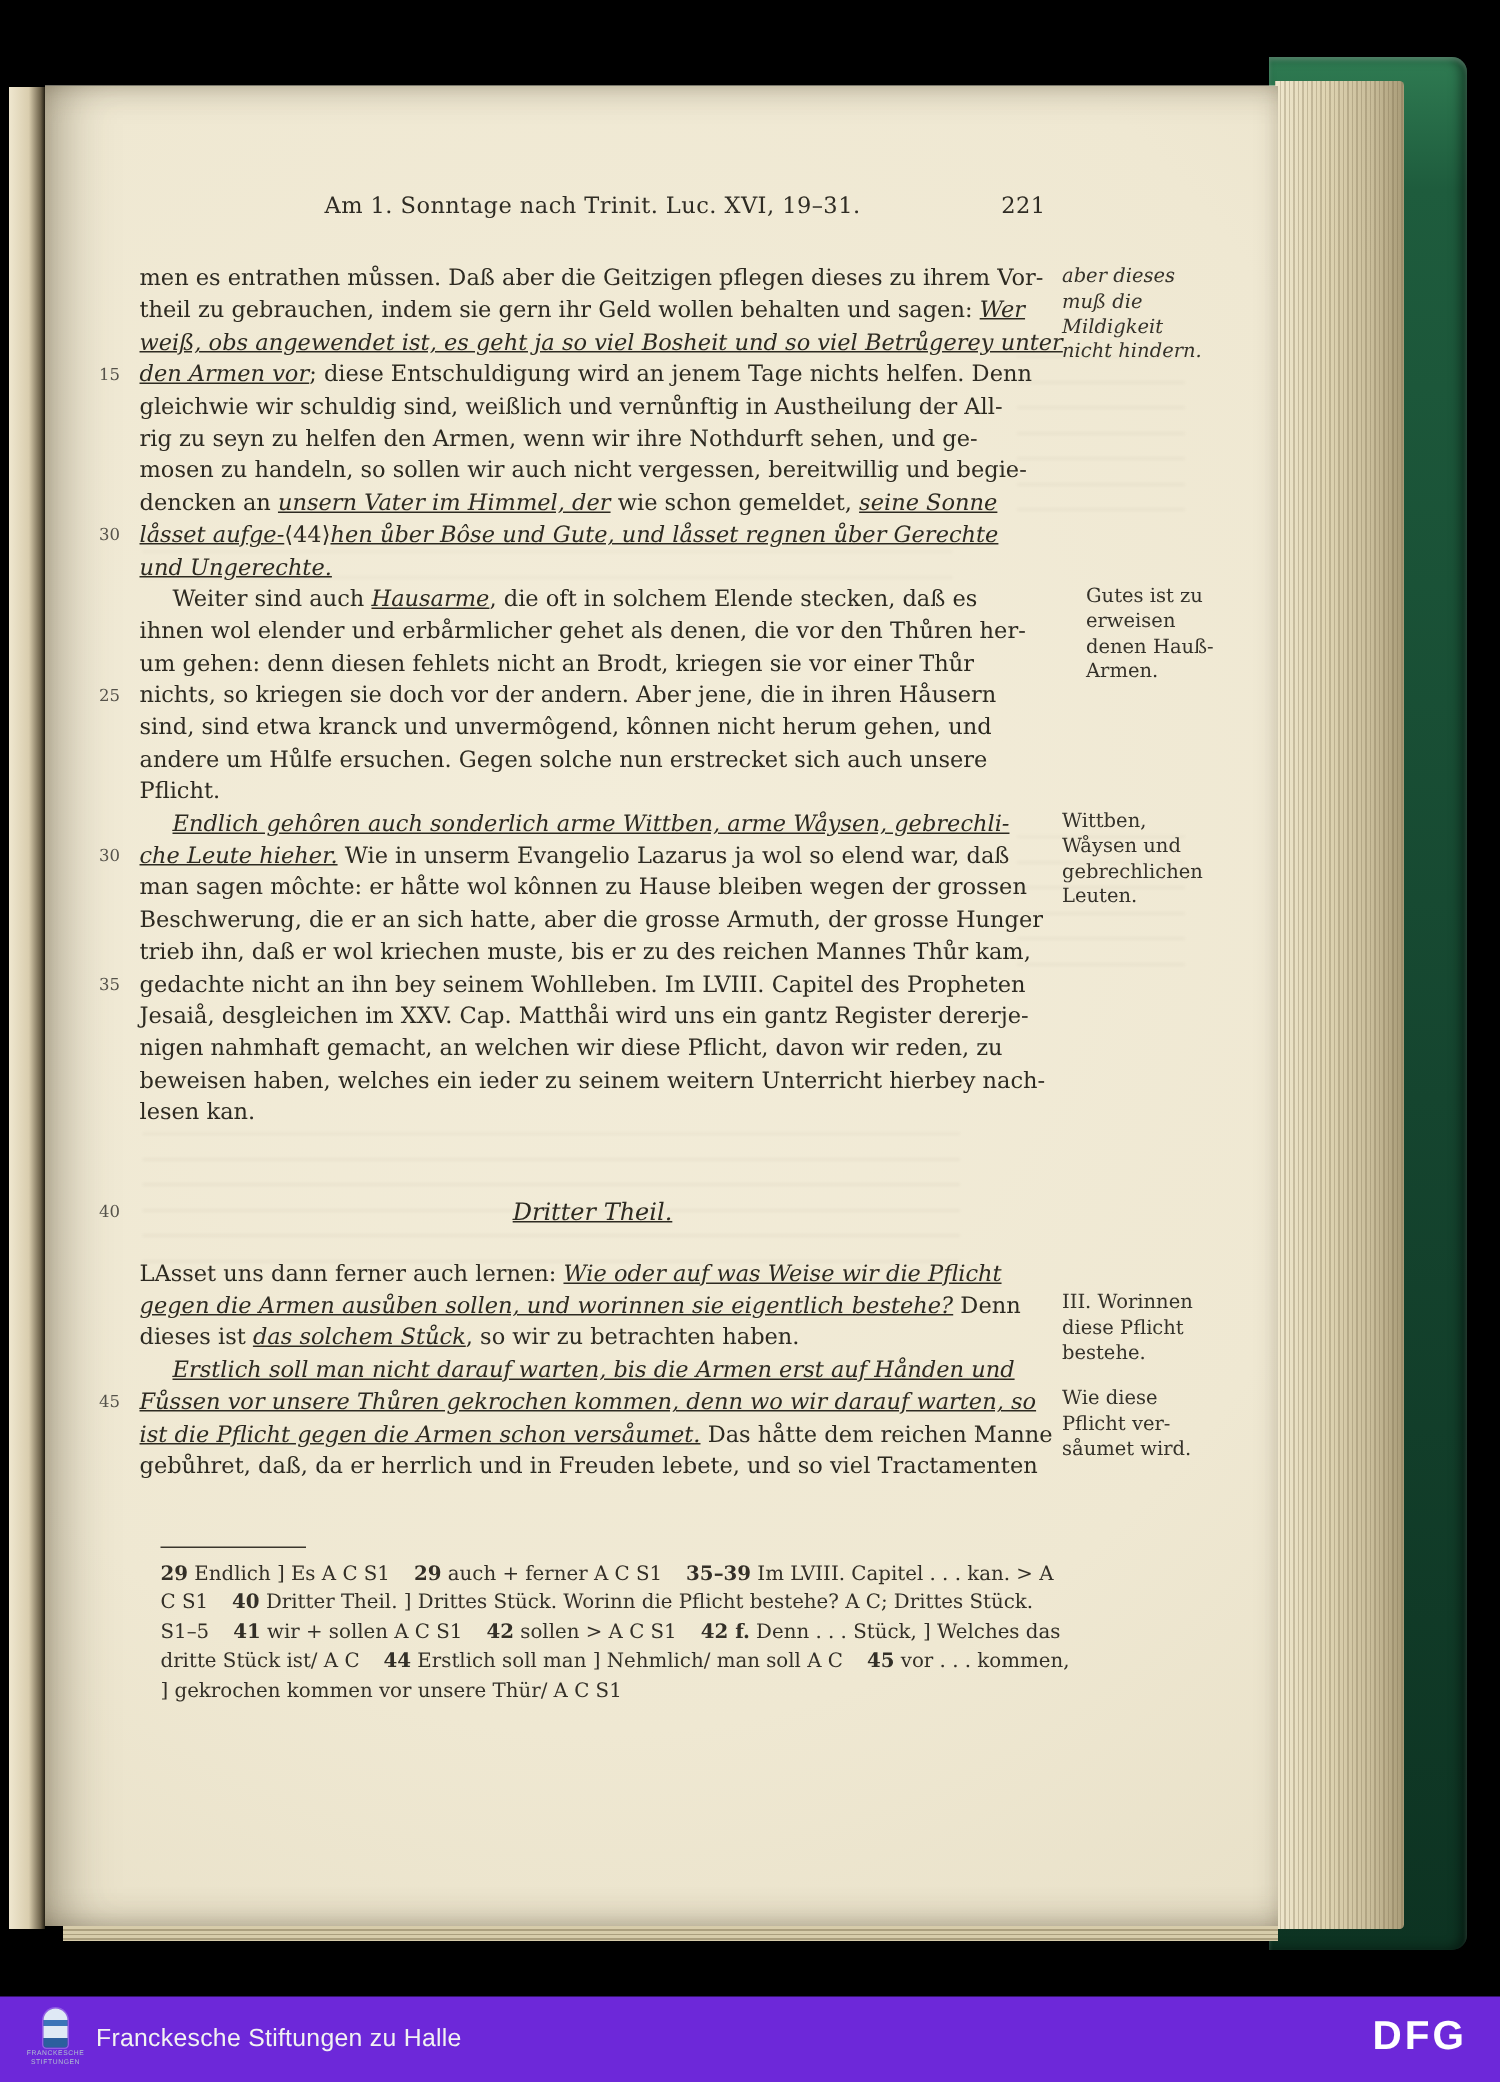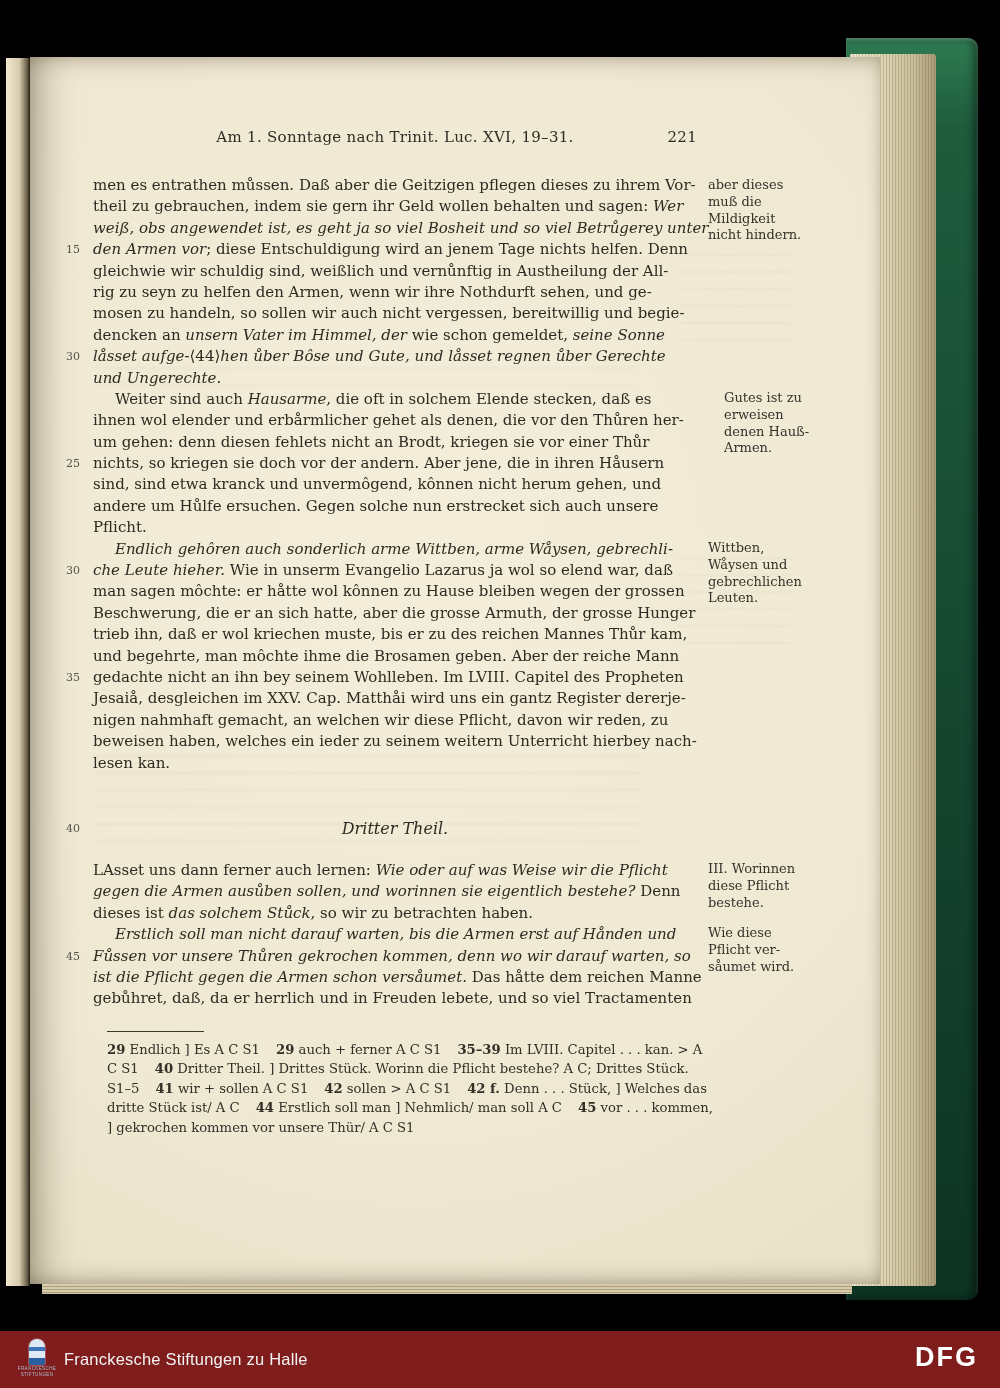--- a/index.html
+++ b/index.html
@@ -32,21 +32,20 @@
     background:linear-gradient(90deg,#efe7cf 0%,#d9cdae 55%,#6b6049 88%,#221d12 100%);
   }
   .page {
     position:absolute; left:30px; top:57px; width:822px; height:1227px;
     background:radial-gradient(120% 90% at 45% 40%, #f3edda 0%, #efe8d2 55%, #e7dfc6 85%, #ded4b7 100%);
     box-shadow:
       inset 26px 0 40px -22px rgba(70,58,35,.55),
       inset -8px 0 18px -10px rgba(70,58,35,.25),
       inset 0 14px 24px -18px rgba(70,58,35,.40),
       inset 0 -16px 26px -20px rgba(70,58,35,.45);
-    padding-left: 28px;
   }
 
   
   .ghost {
     position:absolute; opacity:.08; filter:blur(1.2px); pointer-events:none;
     background:repeating-linear-gradient(180deg, rgba(92,80,58,.6) 0 2px, rgba(0,0,0,0) 2px 17px);
   }
   .g1 { left:65px; top:698px; width:545px; height:95px; }
   .g2 { left:648px; top:180px; width:112px; height:115px; opacity:.07; }
   .g3 { left:648px; top:500px; width:112px; height:90px; opacity:.07; }
@@ -56,46 +55,46 @@
   .running-head {
     position:absolute; top:71px; left:63px; width:604px;
     font-size:15px; color:#2f2c24; text-align:center; letter-spacing:.3px;
   }
   .page-num { position:absolute; right:0; top:0; }
 
   .text-block { position:absolute; left:63px; top:118px; width:604px; color:#2d2a21; }
   .tl { position:relative; height:21.4px; line-height:21.4px; font-size:15px; white-space:nowrap; }
   .tl.ind { text-indent:22px; }
   .tl.h { margin-top:44px; margin-bottom:20px; text-align:center; font-size:16px; height:22px; }
-  .tl .it { font-style:italic; }
+  .tl .it { font-style:italic;text-decoration:underline; }
   .lineno {
     position:absolute; left:-34px; width:28px; text-align:center;
     font-size:11px; line-height:21.4px; color:#55524a;
   }
 
   .margin-notes { position:absolute; left:678px; top:118px; width:110px; }
   .mnote { position:absolute; font-size:13px; line-height:16.8px; color:#35322a; white-space:pre-line; }
-  .mnote:nth-child(1){ top:2px; }
+  .mnote:nth-child(1){ top:2px;font-style:italic; }
   .mnote:nth-child(2){ top:215px;margin-left:16px; }
   .mnote:nth-child(3){ top:365px; }
   .mnote:nth-child(4){ top:686px; }
   .mnote:nth-child(5){ top:750px; }
 
   .footnotes {
     position:absolute; left:63px; top:974px; width:608px;
     font-size:13.2px; line-height:19.4px; color:#332f27;margin-left:14px;
   }
   .fn-rule { width:97px; border-top:1.4px solid #3a362c; margin-bottom:8px; }
   .fn { margin-right:16px; }
   .fn b { font-weight:bold; }
 
   
   .footer {
     position:absolute; left:0; bottom:0; width:1000px; height:57px;
-    background:#7f1d1d; color:#fff; font-family:"Liberation Sans", sans-serif;
+    background:#6d28d9; color:#fff; font-family:"Liberation Sans", sans-serif;
   }
   .logo { position:absolute; left:17px; top:6px; width:40px; height:46px; text-align:center; }
   .logo-mark {
     width:16px; height:26px; margin:2px auto 1px auto;
     background:linear-gradient(180deg,#dfe9f5 0% 30%, #3b74b8 30% 45%, #dfe9f5 45% 75%, #2c5f9e 75% 100%);
     border-radius:8px 8px 2px 2px;
     box-shadow:0 0 0 1px rgba(255,255,255,.25);
   }
   .logo-caption {
     font-size:4.5px; line-height:5.5px; letter-spacing:.4px;
@@ -141,21 +140,20 @@
         <div class="tl"><span>um gehen: denn diesen fehlets nicht an Brodt, kriegen sie vor einer Thůr</span></div>
         <div class="tl"><span class="lineno">25</span><span>nichts, so kriegen sie doch vor der andern. Aber jene, die in ihren Håusern</span></div>
         <div class="tl"><span>sind, sind etwa kranck und unvermôgend, kônnen nicht herum gehen, und</span></div>
         <div class="tl"><span>andere um Hůlfe ersuchen. Gegen solche nun erstrecket sich auch unsere</span></div>
         <div class="tl"><span>Pflicht.</span></div>
         <div class="tl ind"><span class="it">Endlich gehôren auch sonderlich arme Wittben, arme Wåysen, gebrechli-</span></div>
         <div class="tl"><span class="lineno">30</span><span class="it">che Leute hieher.</span><span> Wie in unserm Evangelio Lazarus ja wol so elend war, daß</span></div>
         <div class="tl"><span>man sagen môchte: er håtte wol kônnen zu Hause bleiben wegen der grossen</span></div>
         <div class="tl"><span>Beschwerung, die er an sich hatte, aber die grosse Armuth, der grosse Hunger</span></div>
         <div class="tl"><span>trieb ihn, daß er wol kriechen muste, bis er zu des reichen Mannes Thůr kam,</span></div>
-        <div class="tl"><span>und begehrte, man môchte ihme die Brosamen geben. Aber der reiche Mann</span></div>
         <div class="tl"><span class="lineno">35</span><span>gedachte nicht an ihn bey seinem Wohlleben. Im LVIII. Capitel des Propheten</span></div>
         <div class="tl"><span>Jesaiå, desgleichen im XXV. Cap. Matthåi wird uns ein gantz Register dererje-</span></div>
         <div class="tl"><span>nigen nahmhaft gemacht, an welchen wir diese Pflicht, davon wir reden, zu</span></div>
         <div class="tl"><span>beweisen haben, welches ein ieder zu seinem weitern Unterricht hierbey nach-</span></div>
         <div class="tl"><span>lesen kan.</span></div>
         <div class="tl h"><span class="lineno">40</span><span class="it">Dritter Theil.</span></div>
         <div class="tl"><span>LAsset uns dann ferner auch lernen: </span><span class="it">Wie oder auf was Weise wir die Pflicht</span></div>
         <div class="tl"><span class="it">gegen die Armen ausůben sollen, und worinnen sie eigentlich bestehe?</span><span> Denn</span></div>
         <div class="tl"><span>dieses ist </span><span class="it">das solchem Stůck</span><span>, so wir zu betrachten haben.</span></div>
         <div class="tl ind"><span class="it">Erstlich soll man nicht darauf warten, bis die Armen erst auf Hånden und</span></div>

